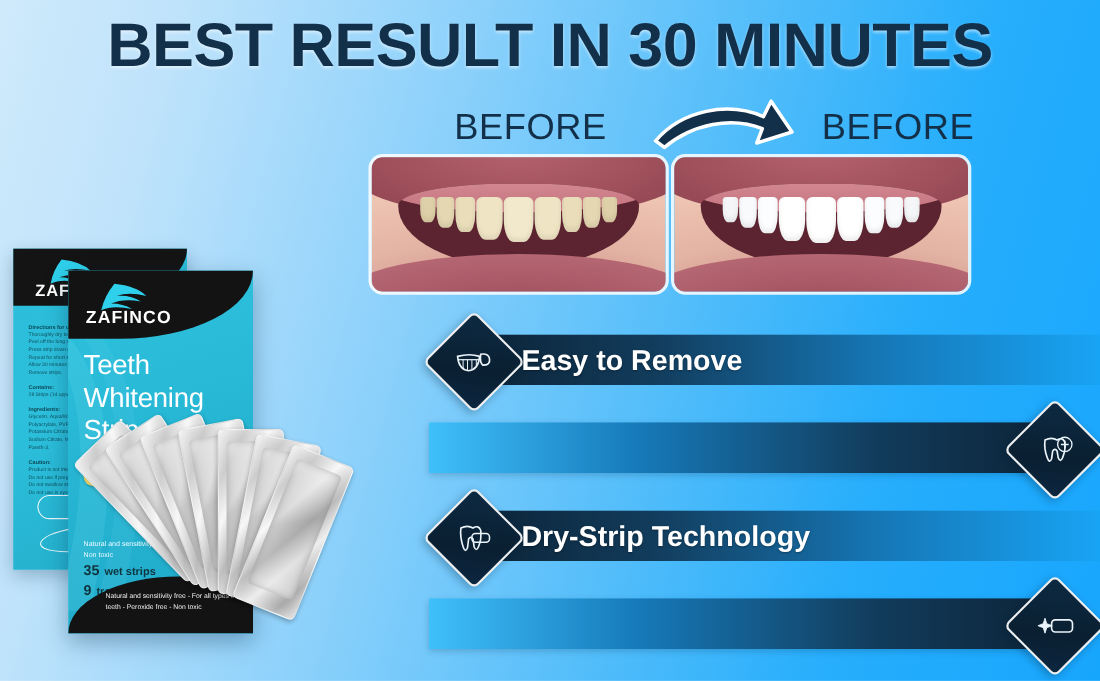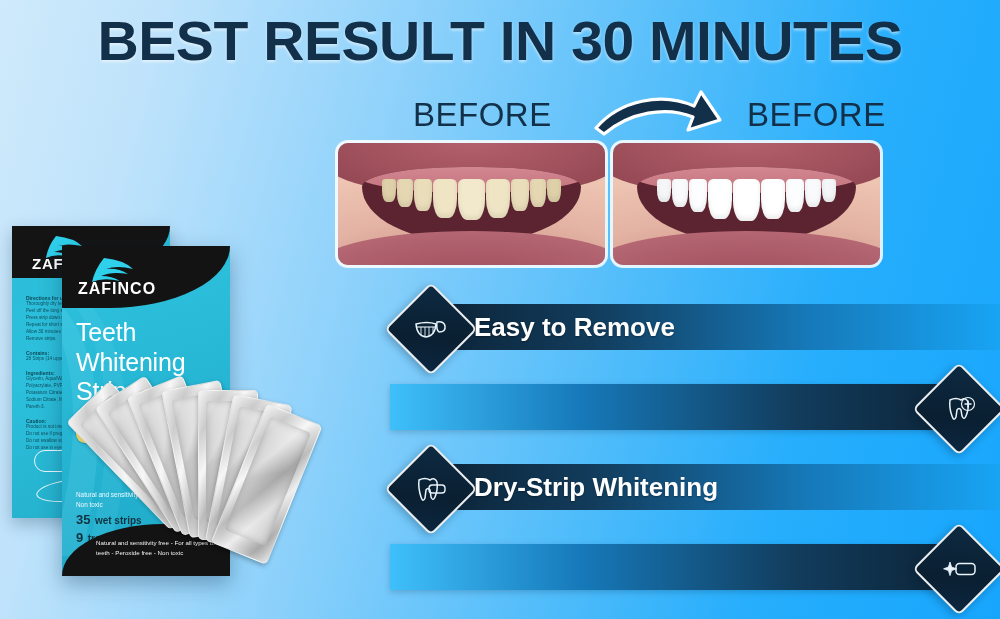--- a/index.html
+++ b/index.html
@@ -289,21 +289,21 @@
     <div class="frow left" style="top:160px;">
       <div class="fbar"></div>
       <div class="fbadge">
         <div class="ico">
           <svg viewBox="0 0 40 40" width="40" height="40" fill="none" stroke="#eaf4fb" stroke-width="1.5">
             <path d="M8 11 Q14 8 19 11 Q24 8 26 13 Q27 21 24 28 Q22 33 20 28 L19 21 Q17 18 15 21 L14 29 Q12 34 10 28 Q7 19 8 11 Z"></path>
             <rect x="18" y="16" width="16" height="8" rx="3.2" stroke-width="1.4"></rect>
           </svg>
         </div>
       </div>
-      <div class="ftext">Dry-Strip Whitening</div>
+      <div class="ftext">Dry-Strip Technology</div>
     </div>
 
     <div class="frow right" style="top:240px;">
       <div class="fbar"></div>
       <div class="fbadge">
         <div class="ico">
           <svg viewBox="0 0 40 40" width="40" height="40" fill="none" stroke="#eaf4fb" stroke-width="1.5">
             <path d="M11 13 L12.6 18 L17.5 19.8 L12.6 21.6 L11 26.6 L9.4 21.6 L4.6 19.8 L9.4 18 Z" fill="#eaf4fb" stroke-width="0.8"></path>
             <rect x="17" y="14.5" width="19" height="11" rx="3.4" stroke-width="1.5"></rect>
           </svg>

